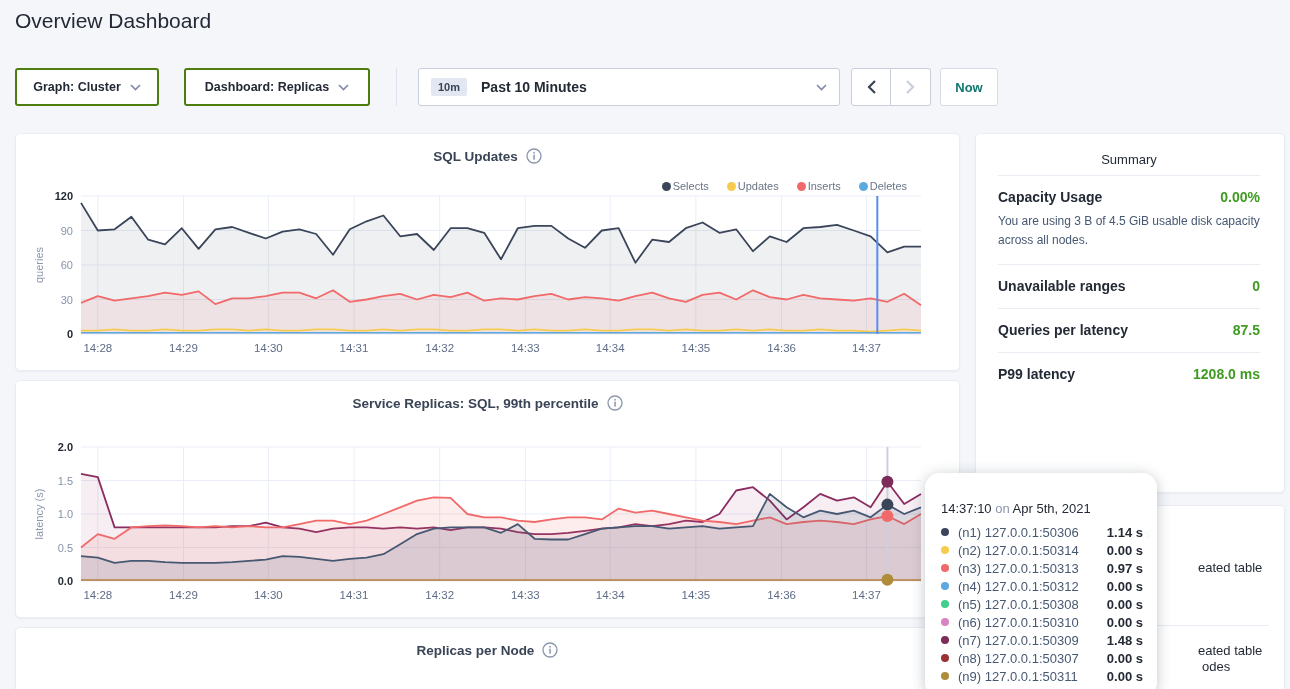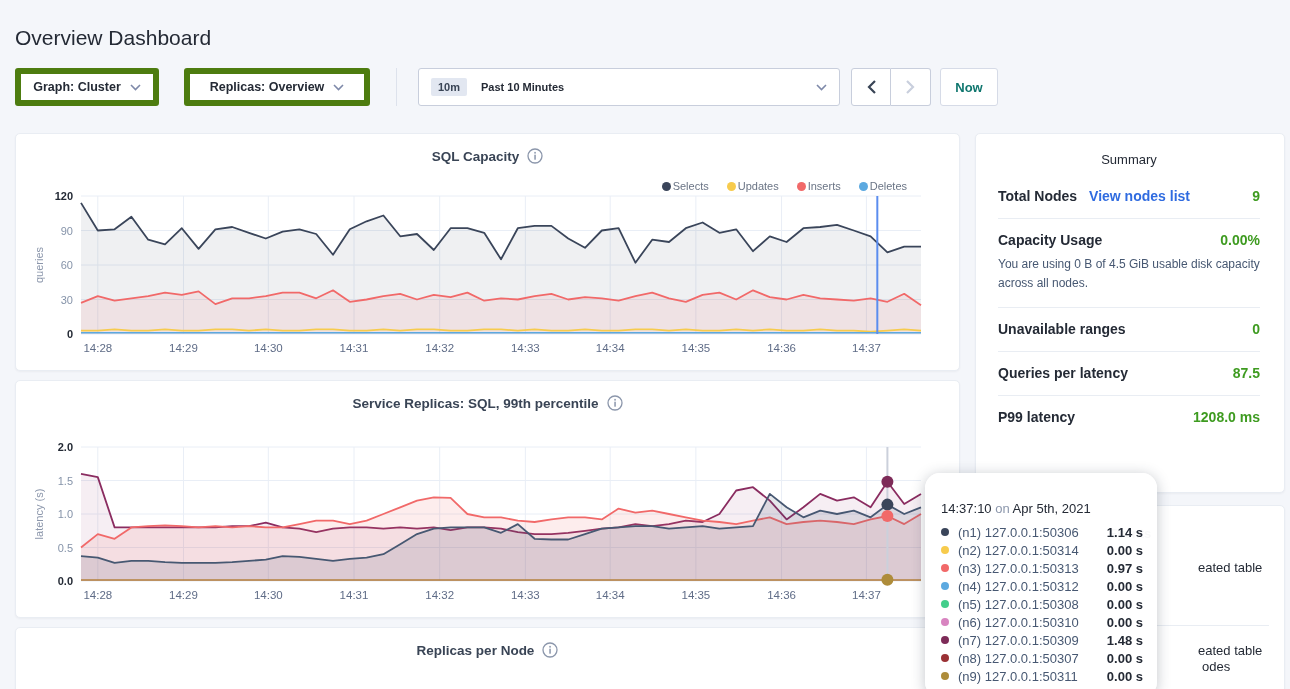--- a/index.html
+++ b/index.html
@@ -1,32 +1,32 @@
 <!DOCTYPE html>
 <html><head>
 <meta charset="utf-8">
 <style>
   * { margin:0; padding:0; box-sizing:border-box; }
   html,body { background:#F4F6FA; }
   .app { position:relative; width:1290px; height:689px; overflow:hidden;
          background:#F4F6FA; font-family:"Liberation Sans", sans-serif; color:#242A35; }
-  .page-title { position:absolute; left:15px; top:26px; font-size:21px; font-weight:500; color:#242A35; }
-
-  
-  .btnbox { position:absolute; top:68px; height:38px; background:#fff; border:6px solid #4d7c0f;
+  .page-title { position:absolute; left:15px; top:9px; font-size:21px; font-weight:500; color:#242A35; }
+
+  
+  .btnbox { position:absolute; top:68px; height:38px; background:#fff; border:2px solid #4d7c0f;
             border-radius:3px; display:flex; align-items:center; justify-content:center;
             font-size:12.5px; font-weight:700; color:#242A35; cursor:pointer; }
   .chev { margin-left:9px; color:#7E89A9; display:flex; }
   .divider-v { position:absolute; left:396px; top:68px; width:1px; height:38px; background:#DDE2EC; }
   .timepick { position:absolute; left:418px; top:68px; width:422px; height:38px; background:#fff;
               border:1px solid #C8CEDC; border-radius:3px; display:flex; align-items:center;
               padding:0 12px; cursor:pointer; }
   .timebadge { background:#E2E7F1; color:#394455; font-size:11px; font-weight:700;
                padding:3px 7px; border-radius:2px; }
-  .timelabel { margin-left:14px; font-size:11px; font-weight:700; color:#242A35; }
+  .timelabel { margin-left:14px; font-size:14px; font-weight:700; color:#242A35; }
   .timepick .chev { margin-left:auto; }
   .arrowgrp { position:absolute; left:851px; top:68px; height:38px; display:flex; }
   .arrowbtn { width:40px; height:38px; background:#fff; border:1px solid #C8CEDC; display:flex;
               align-items:center; justify-content:center; }
   .arrowbtn.left { border-radius:3px 0 0 3px; color:#394455; cursor:pointer; }
   .arrowbtn.right { border-radius:0 3px 3px 0; border-left:none; color:#C9CFDD; }
   .nowbtn { position:absolute; left:940px; top:68px; width:58px; height:38px; background:#fff;
             border:1px solid #D6DBE7; border-radius:3px; display:flex; align-items:center;
             justify-content:center; font-size:13px; font-weight:700; color:#0f766e; }
 
@@ -77,21 +77,21 @@
 
   <div class="btnbox" style="left:15px; width:144px;">
     <span>Graph: Cluster</span>
     <span class="chev">
       <svg width="11" height="7" viewBox="0 0 11 7">
           <path d="M1 1l4.5 4.5L10 1" fill="none" stroke="currentColor" stroke-width="1.6"></path>
         </svg>
     </span>
   </div>
   <div class="btnbox" style="left:184px; width:186px;">
-    <span>Replicas: Overview</span>
+    <span>Dashboard: Replicas</span>
     <span class="chev">
       <svg width="11" height="7" viewBox="0 0 11 7">
           <path d="M1 1l4.5 4.5L10 1" fill="none" stroke="currentColor" stroke-width="1.6"></path>
         </svg>
     </span>
   </div>
   <div class="divider-v"></div>
   <div class="timepick">
     <span class="timebadge">10m</span>
     <span class="timelabel">Past 10 Minutes</span>
@@ -110,21 +110,21 @@
     <div class="arrowbtn right">
       <svg width="9" height="14" viewBox="0 0 9 14">
           <path d="M1 1l6 6-6 6" fill="none" stroke="currentColor" stroke-width="2.2"></path>
         </svg>
     </div>
   </div>
   <div class="nowbtn">Now</div>
 
   <div class="card chart-card" style="top:133px; height:238px;">
     <div class="chart-title">
-      <span>SQL Capacity</span>
+      <span>SQL Updates</span>
       <span class="info-icon">
         <svg width="16" height="16" viewBox="0 0 16 16">
             <circle cx="8" cy="8" r="7" fill="none" stroke="currentColor" stroke-width="1.3"></circle>
             <rect x="7.3" y="6.7" width="1.5" height="5" fill="currentColor"></rect>
             <rect x="7.3" y="3.9" width="1.5" height="1.7" fill="currentColor"></rect>
           </svg>
       </span>
     </div>
     <div class="legend" id="legend-0">
         <div class="legend-item">
@@ -252,33 +252,26 @@
             <circle cx="8" cy="8" r="7" fill="none" stroke="currentColor" stroke-width="1.3"></circle>
             <rect x="7.3" y="6.7" width="1.5" height="5" fill="currentColor"></rect>
             <rect x="7.3" y="3.9" width="1.5" height="1.7" fill="currentColor"></rect>
           </svg>
       </span>
     </div>
   </div>
 
   <div class="card sum-card">
     <div class="sum-head">Summary</div>
-    <div class="sum-row first">
-      <div class="sum-line">
-        <span class="sum-label">Total Nodes</span>
-        <span class="sum-link">View nodes list</span>
-        <span class="sum-value">9</span>
-      </div>
-    </div>
     <div class="sum-row">
       <div class="sum-line">
         <span class="sum-label">Capacity Usage</span>
         <span class="sum-value">0.00%</span>
       </div>
-      <div class="sum-sub">You are using 0 B of 4.5 GiB usable disk capacity across all nodes.</div>
+      <div class="sum-sub">You are using 3 B of 4.5 GiB usable disk capacity across all nodes.</div>
     </div>
     <div class="sum-row">
       <div class="sum-line">
         <span class="sum-label">Unavailable ranges</span>
         <span class="sum-value">0</span>
       </div>
     </div>
     <div class="sum-row">
       <div class="sum-line">
         <span class="sum-label">Queries per latency</span>

